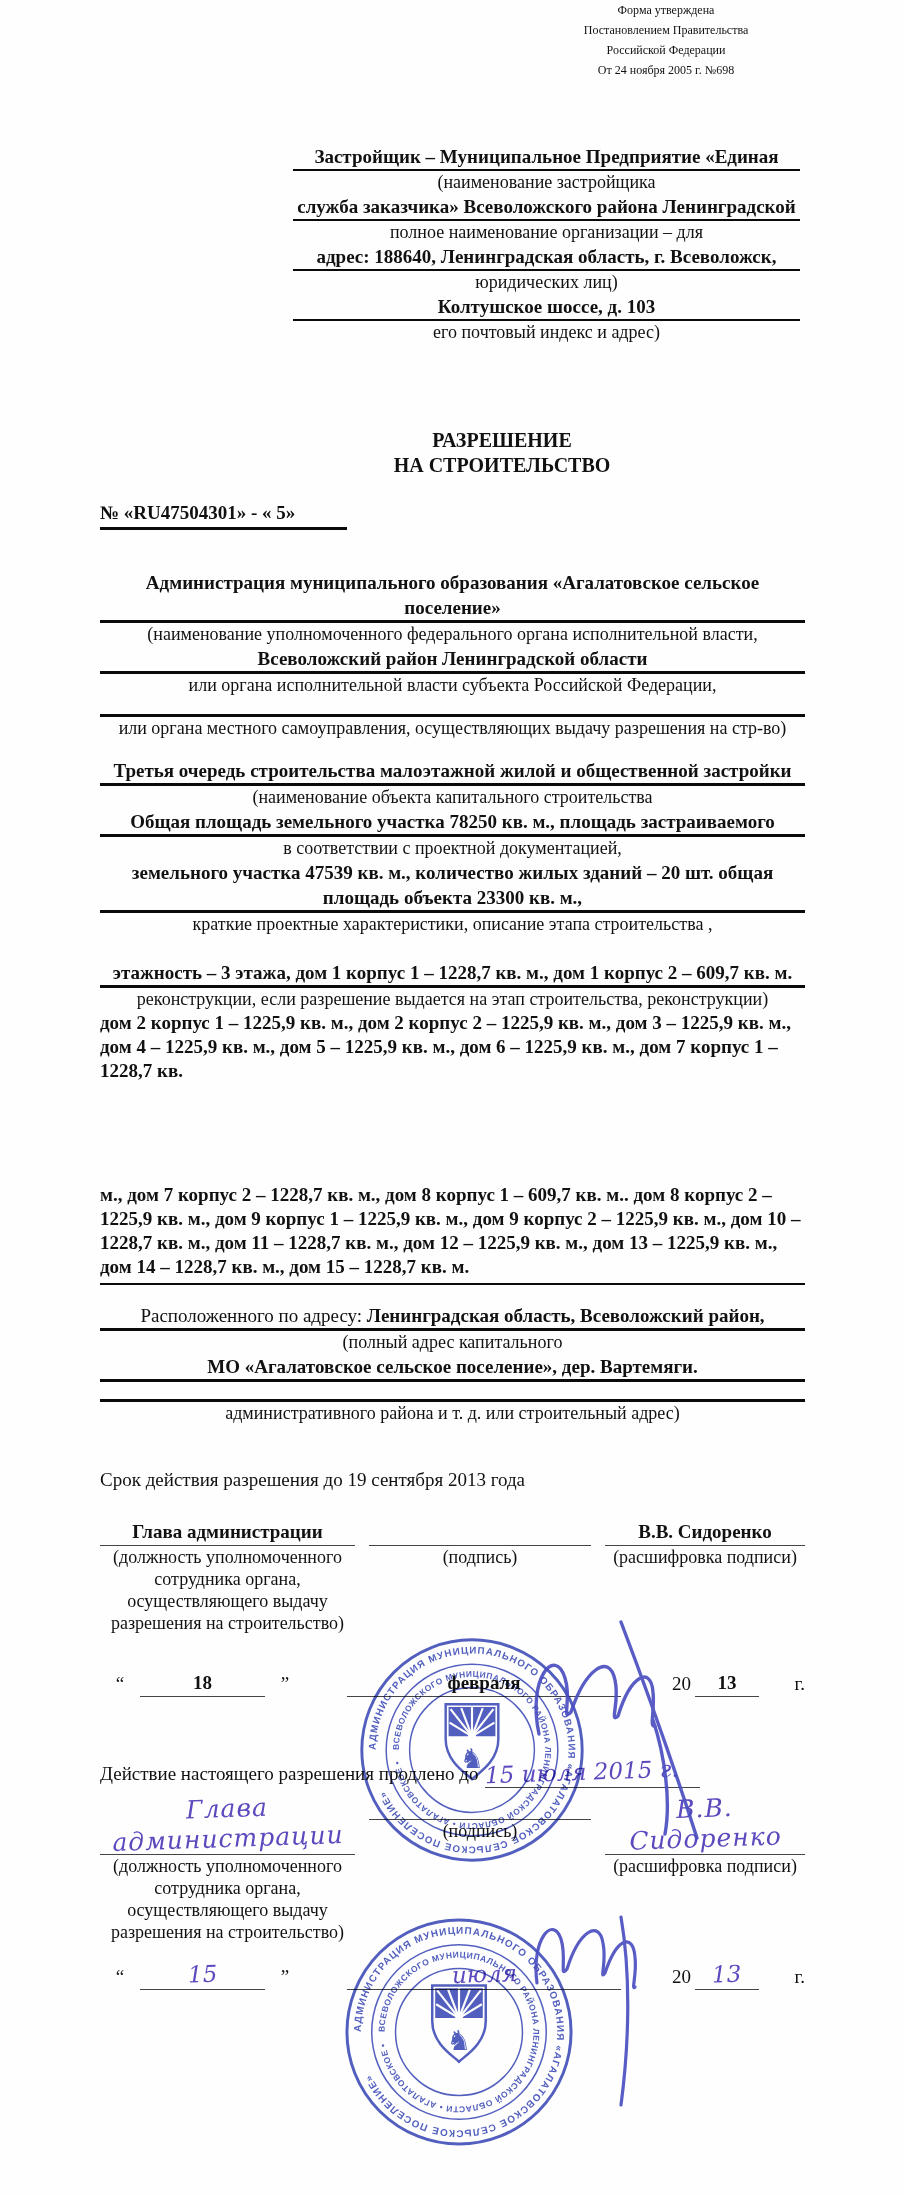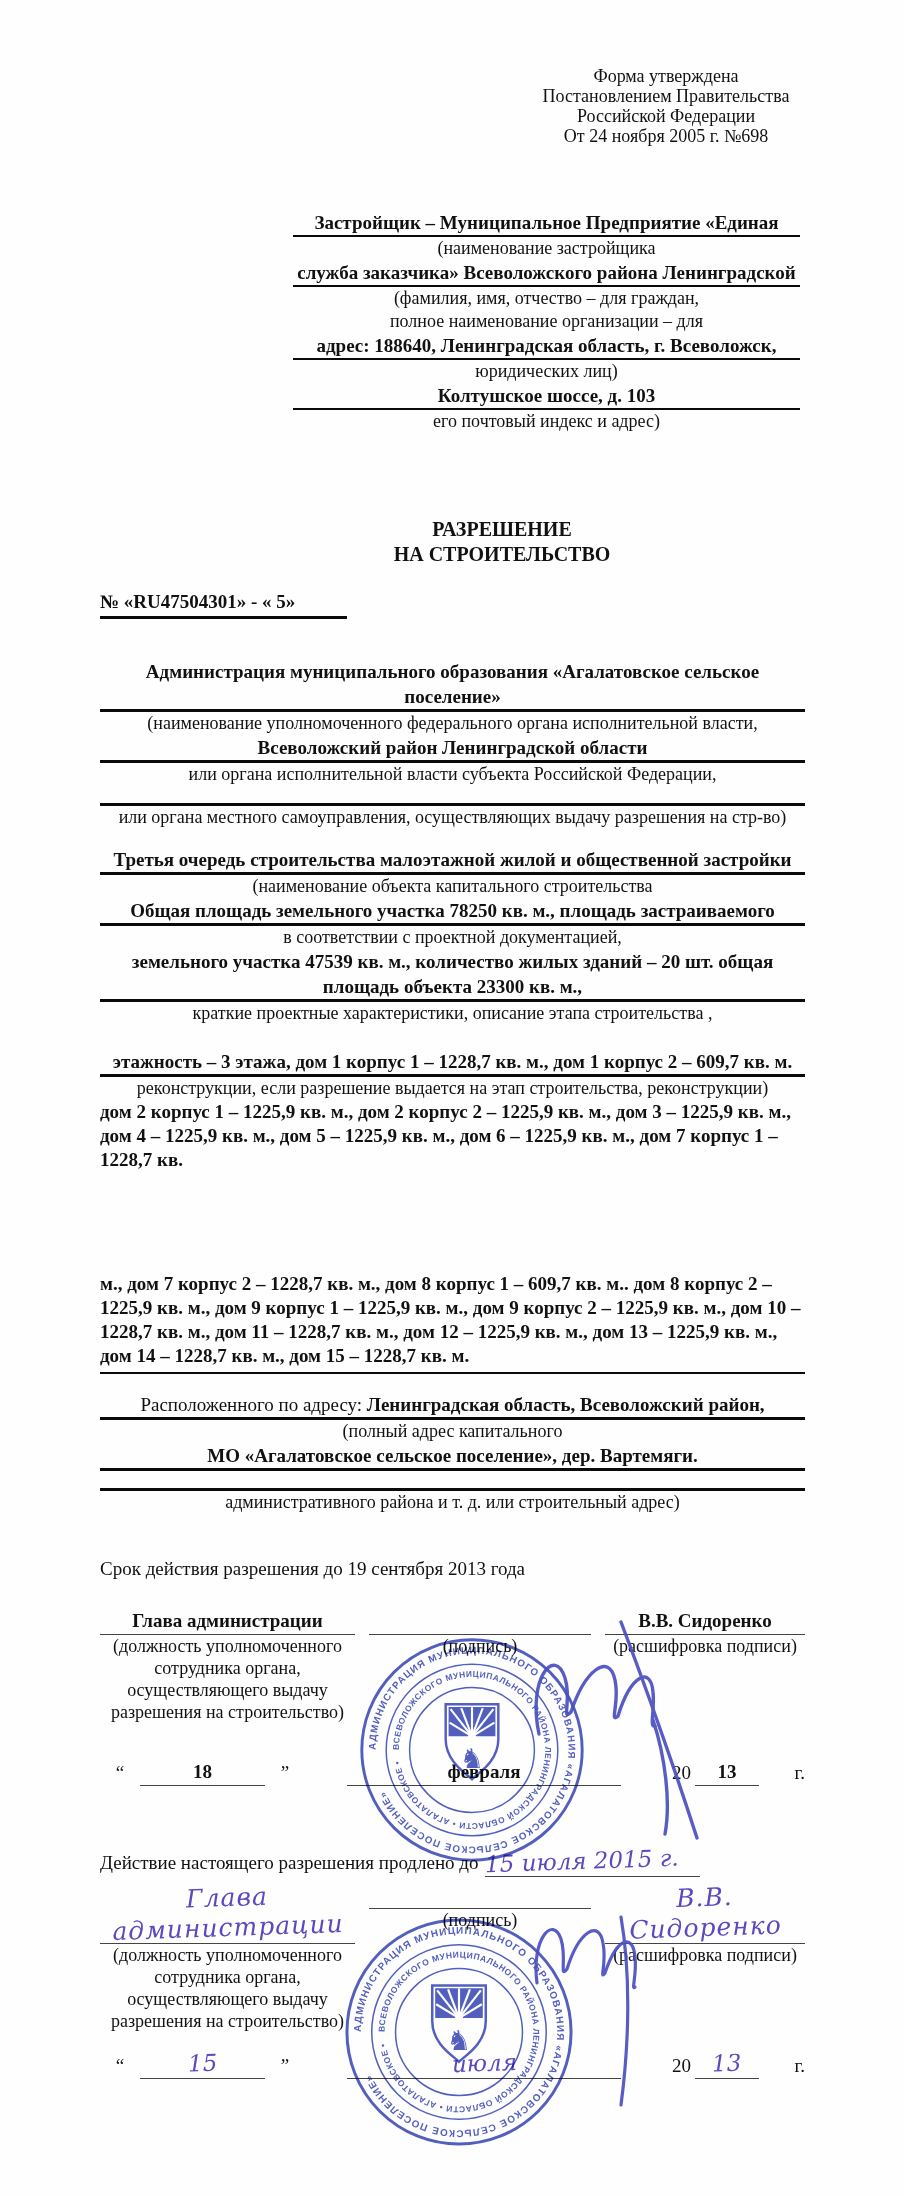--- a/index.html
+++ b/index.html
@@ -2,22 +2,22 @@
 <html><head>
 <meta charset="utf-8">
 <style>
   * { margin:0; padding:0; box-sizing:border-box; }
   html,body { background:#e8e8e8; }
   .page {
     position:relative; width:904px; height:2196px; margin:0 auto;
     background:#fefefe; overflow:hidden; color:#111;
     font-family:"Liberation Serif", serif; font-size:19px;
   }
-  .approval { padding-top:66px; margin-left:auto; width:360px; margin-right:58px;
-    text-align:center; line-height:20px; font-size:18px; }
+  .approval { margin-left:auto; width:360px; margin-right:58px;
+    text-align:center; line-height:20px; font-size:12px; }
   .dev-block { margin-top:64px; margin-left:293px; width:507px; }
   .fv { text-align:center; font-weight:bold; line-height:25px;
     border-bottom:2px solid #0a0a0a; min-height:27px; }
   .cap { text-align:center; font-size:18px; line-height:23px; font-weight:normal; }
   .hang { text-align:left; }
   .hang span { position:relative; left:-143px; }
   .title { margin-top:84px; padding-left:100px; text-align:center;
     font-weight:bold; font-size:20px; line-height:25px; }
   .permit-no { margin-top:24px; margin-left:100px; width:247px;
     font-weight:bold; border-bottom:3px solid #0a0a0a; padding-bottom:3px; }
@@ -67,21 +67,20 @@
     <div>Форма утверждена</div>
     <div>Постановлением Правительства</div>
     <div>Российской Федерации</div>
     <div>От 24 ноября 2005 г. №698</div>
   </div>
 
   <div class="dev-block">
     <div class="fv">Застройщик – Муниципальное Предприятие «Единая</div>
     <div class="cap">(наименование застройщика</div>
     <div class="fv">служба заказчика» Всеволожского района Ленинградской</div>
-    <div class="cap">(фамилия, имя, отчество – для граждан,</div>
     <div class="cap">полное наименование организации – для</div>
     <div class="fv">адрес: 188640, Ленинградская область, г. Всеволожск,</div>
     <div class="cap">юридических лиц)</div>
     <div class="fv">Колтушское шоссе, д. 103</div>
     <div class="cap">его почтовый индекс и адрес)</div>
   </div>
 
   <div class="title">
     <div>РАЗРЕШЕНИЕ</div>
     <div>НА СТРОИТЕЛЬСТВО</div>

